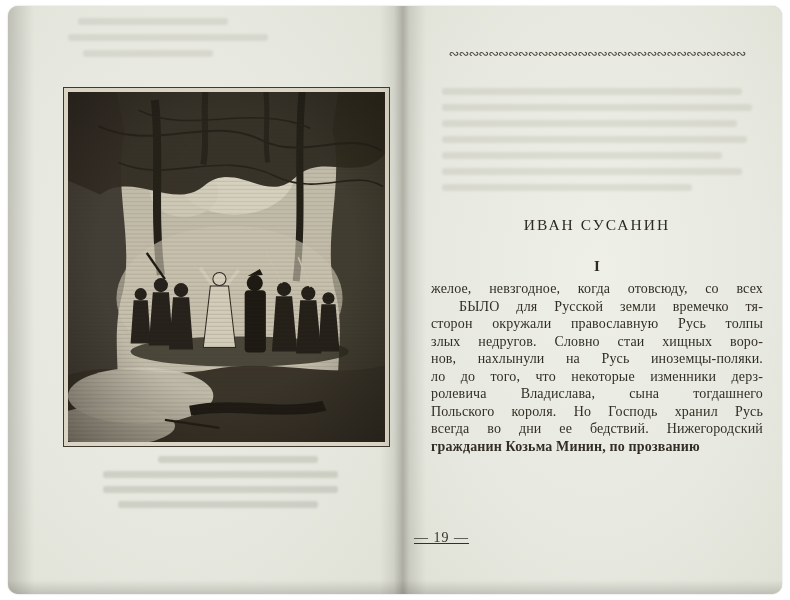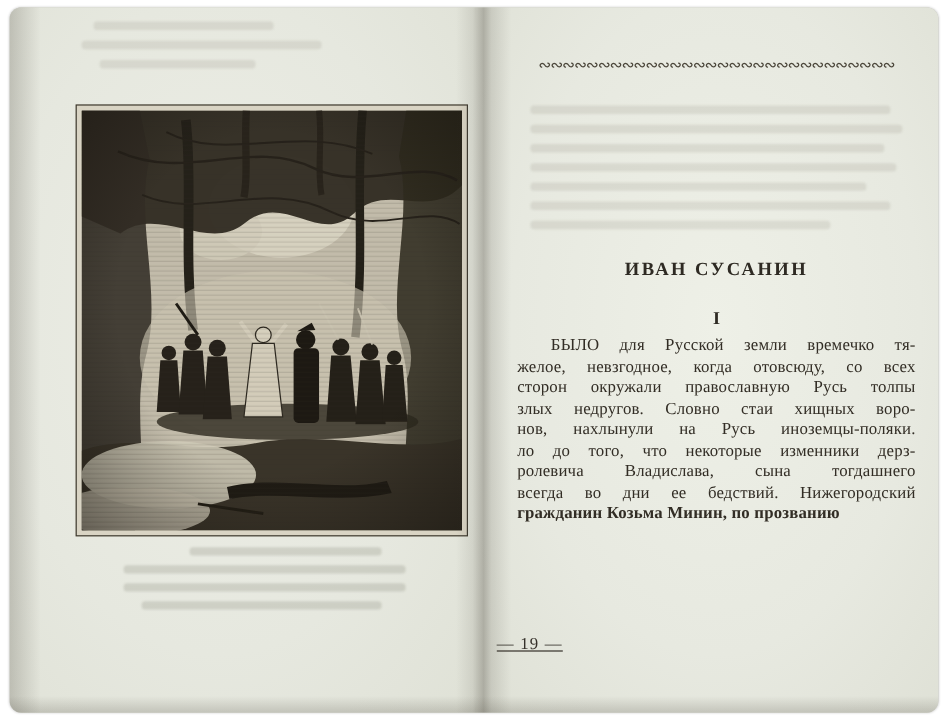--- a/index.html
+++ b/index.html
@@ -49,21 +49,21 @@
   .ghost.dk { background:rgba(95,92,78,.18); }
 
   
   .ornament {
     position:absolute; left:28px; top:40px; width:346px; height:18px;
     text-align:center; white-space:nowrap; overflow:hidden;
     font-size:13px; letter-spacing:-1px; color:#4b463a;
   }
   .chapter-title {
     position:absolute; left:18px; top:210px; width:366px; text-align:center;
-    font-weight:bold; font-size:15.5px; letter-spacing:2px; color:#2e2a23;
+    font-weight:normal; font-size:15.5px; letter-spacing:2px; color:#2e2a23;
   }
   .section-heading {
     position:absolute; left:18px; top:252px; width:366px; text-align:center;
     font-size:15px; color:#2e2a23; font-weight:bold;
   }
   .body-paragraph {
     position:absolute; left:35px; top:274px; width:332px;
     font-size:14px; line-height:17.5px; color:#322d25; letter-spacing:.15px;
   }
   .text-line { text-align:justify; text-align-last:justify; }
@@ -184,27 +184,28 @@
       <div class="ghost" style="left:46px; top:130px; width:305px;"></div>
       <div class="ghost" style="left:46px; top:146px; width:280px;"></div>
       <div class="ghost" style="left:46px; top:162px; width:300px;"></div>
       <div class="ghost" style="left:46px; top:178px; width:250px;"></div>
 
       <div class="chapter-title">ИВАН СУСАНИН</div>
 
       <div class="section-heading">I</div>
 
       <div class="body-paragraph">
+          <div class="text-line">желое, невзгодное, когда отовсюду, со всех</div>
           <div class="text-line first">БЫЛО для Русской земли времечко тя-</div>
-          <div class="text-line">желое, невзгодное, когда отовсюду, со всех</div>
           <div class="text-line">сторон окружали православную Русь толпы</div>
           <div class="text-line">злых недругов. Словно стаи хищных воро-</div>
           <div class="text-line">нов, нахлынули на Русь иноземцы-поляки.</div>
           <div class="text-line">ло до того, что некоторые изменники дерз-</div>
           <div class="text-line">ролевича Владислава, сына тогдашнего</div>
+          <div class="text-line">Польского короля. Но Господь хранил Русь</div>
           <div class="text-line">всегда во дни ее бедствий. Нижегородский</div>
           <div class="text-line last">гражданин Козьма Минин, по прозванию</div>
         </div>
 
       <div class="page-number">— 19 —</div>
     </div>
 
     <div class="gutter"></div>
     <div class="edge-left"></div>
     <div class="edge-bottom"></div>

